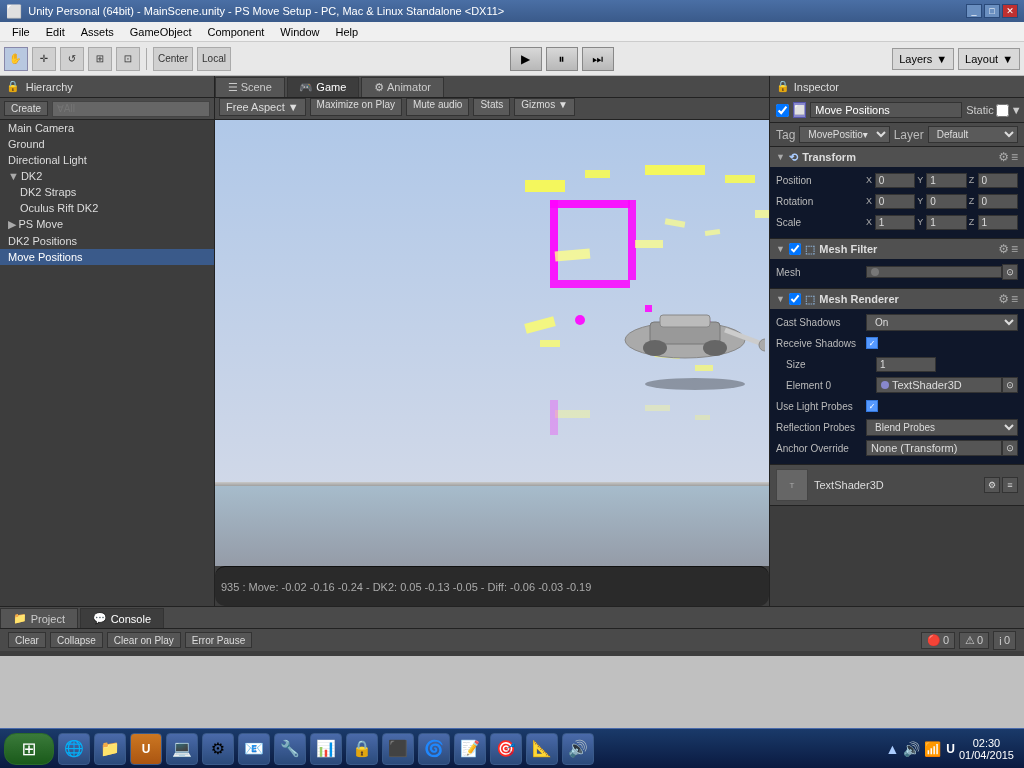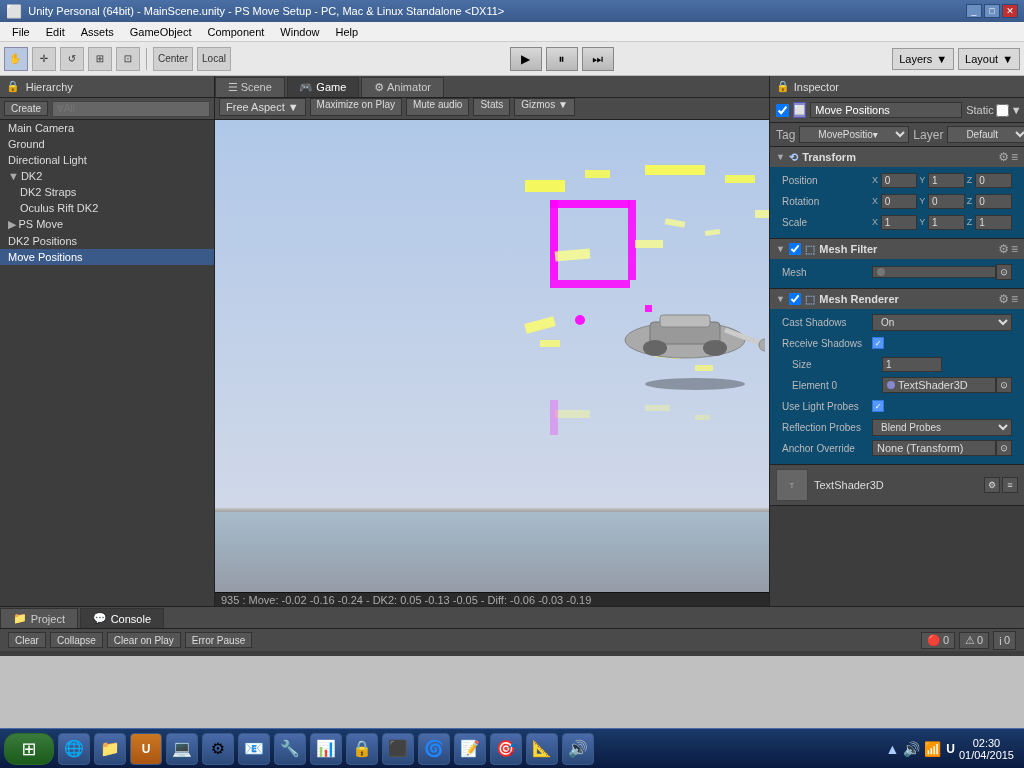--- a/index.html
+++ b/index.html
@@ -229,27 +229,28 @@
       position: absolute;
       top: 0; left: 0; right: 0;
       bottom: 80px;
       background: linear-gradient(to bottom, #b0c8e8, #d0d8e8);
     }
     
     .particle { position: absolute; }
 
     .status-bar-scene {
       background: #2a2a2a;
-      height: 14px;
+      height: 40px;
       display: flex;
       align-items: center;
       padding: 0 6px;
       color: #aaa;
       font-size: 10px;
       border-top: 1px solid #111;
+      border-radius: 10px;
     }
 
     
     #inspector {
       width: 255px;
       background: #3d3d3d;
       border-left: 1px solid #222;
       display: flex;
       flex-direction: column;
       overflow-y: auto;
@@ -294,42 +295,42 @@
       padding: 3px 6px;
       display: flex;
       align-items: center;
       gap: 4px;
       border-bottom: 1px solid #222;
     }
     .tag-dropdown {
       background: #5a5a5a;
       border: 1px solid #333;
       color: #ddd;
-      padding: 1px 14px;
+      padding: 1px 4px;
       font-size: 10px;
       flex: 1;
     }
     .insp-label { color: #bbb; font-size: 12px; }
 
     
     .component-section {
       border-bottom: 1px solid #222;
     }
     .component-header {
       background: #505050;
       padding: 3px 6px;
       display: flex;
       align-items: center;
       gap: 4px;
       cursor: pointer;
       color: #ddd;
       font-size: 11px;
       font-weight: bold;
     }
-    .comp-body { padding: 4px 12px; background: #0c4a6e; }
+    .comp-body { padding: 4px 6px; background: #0f172a; }
     .prop-row {
       display: flex;
       align-items: center;
       margin-bottom: 3px;
       min-height: 18px;
     }
     .prop-label { color: #bbb; width: 90px; font-size: 10px; flex-shrink: 0; }
     .xyz-group { display: flex; gap: 2px; flex: 1; }
     .xyz-field {
       display: flex; align-items: center; gap: 1px; flex: 1;

